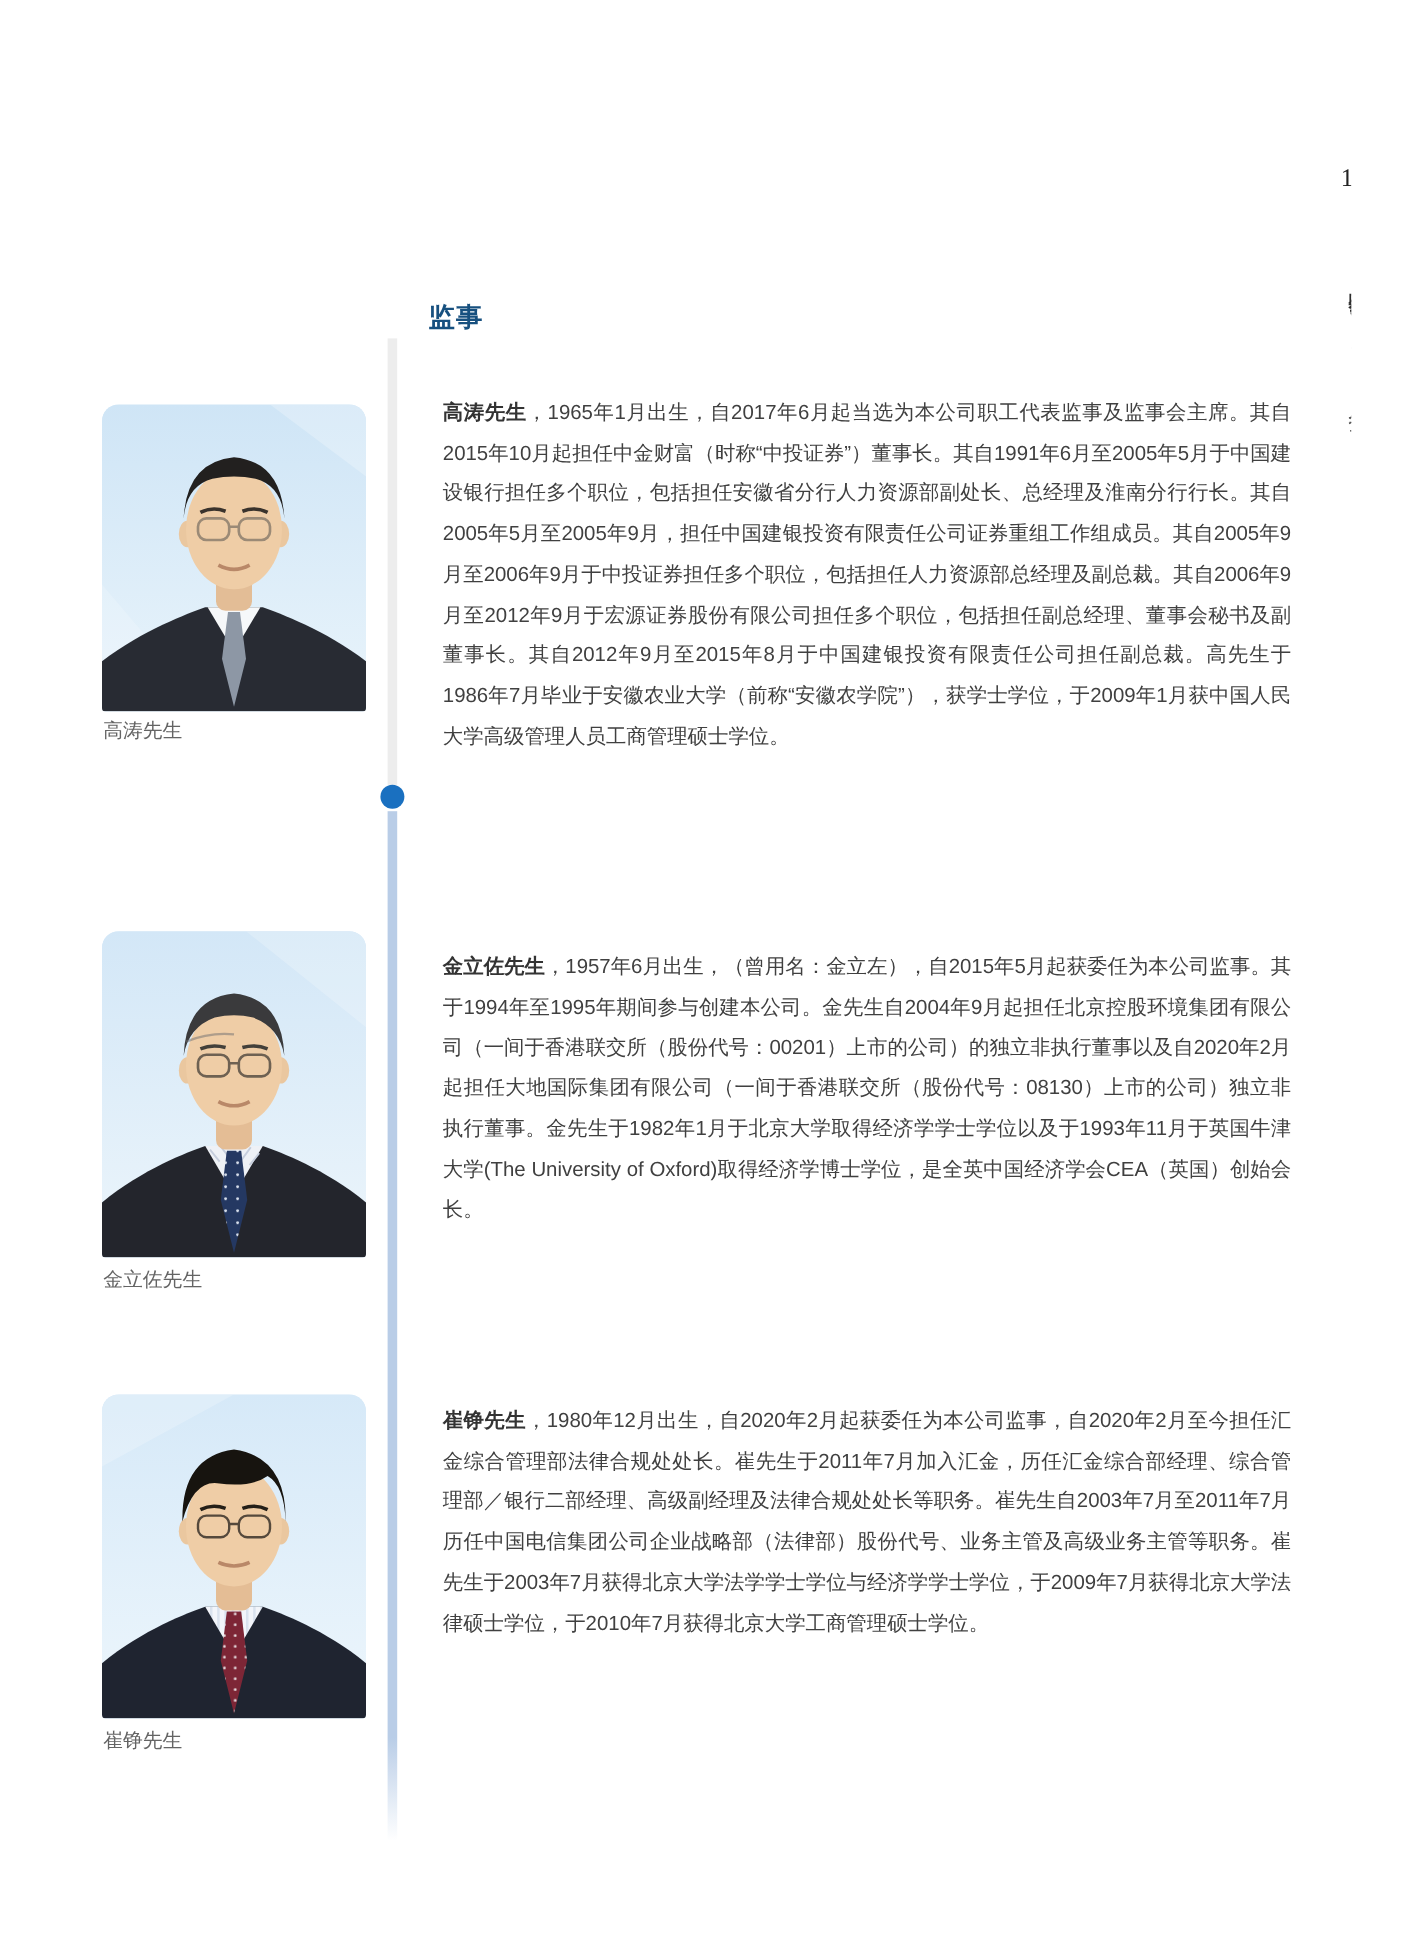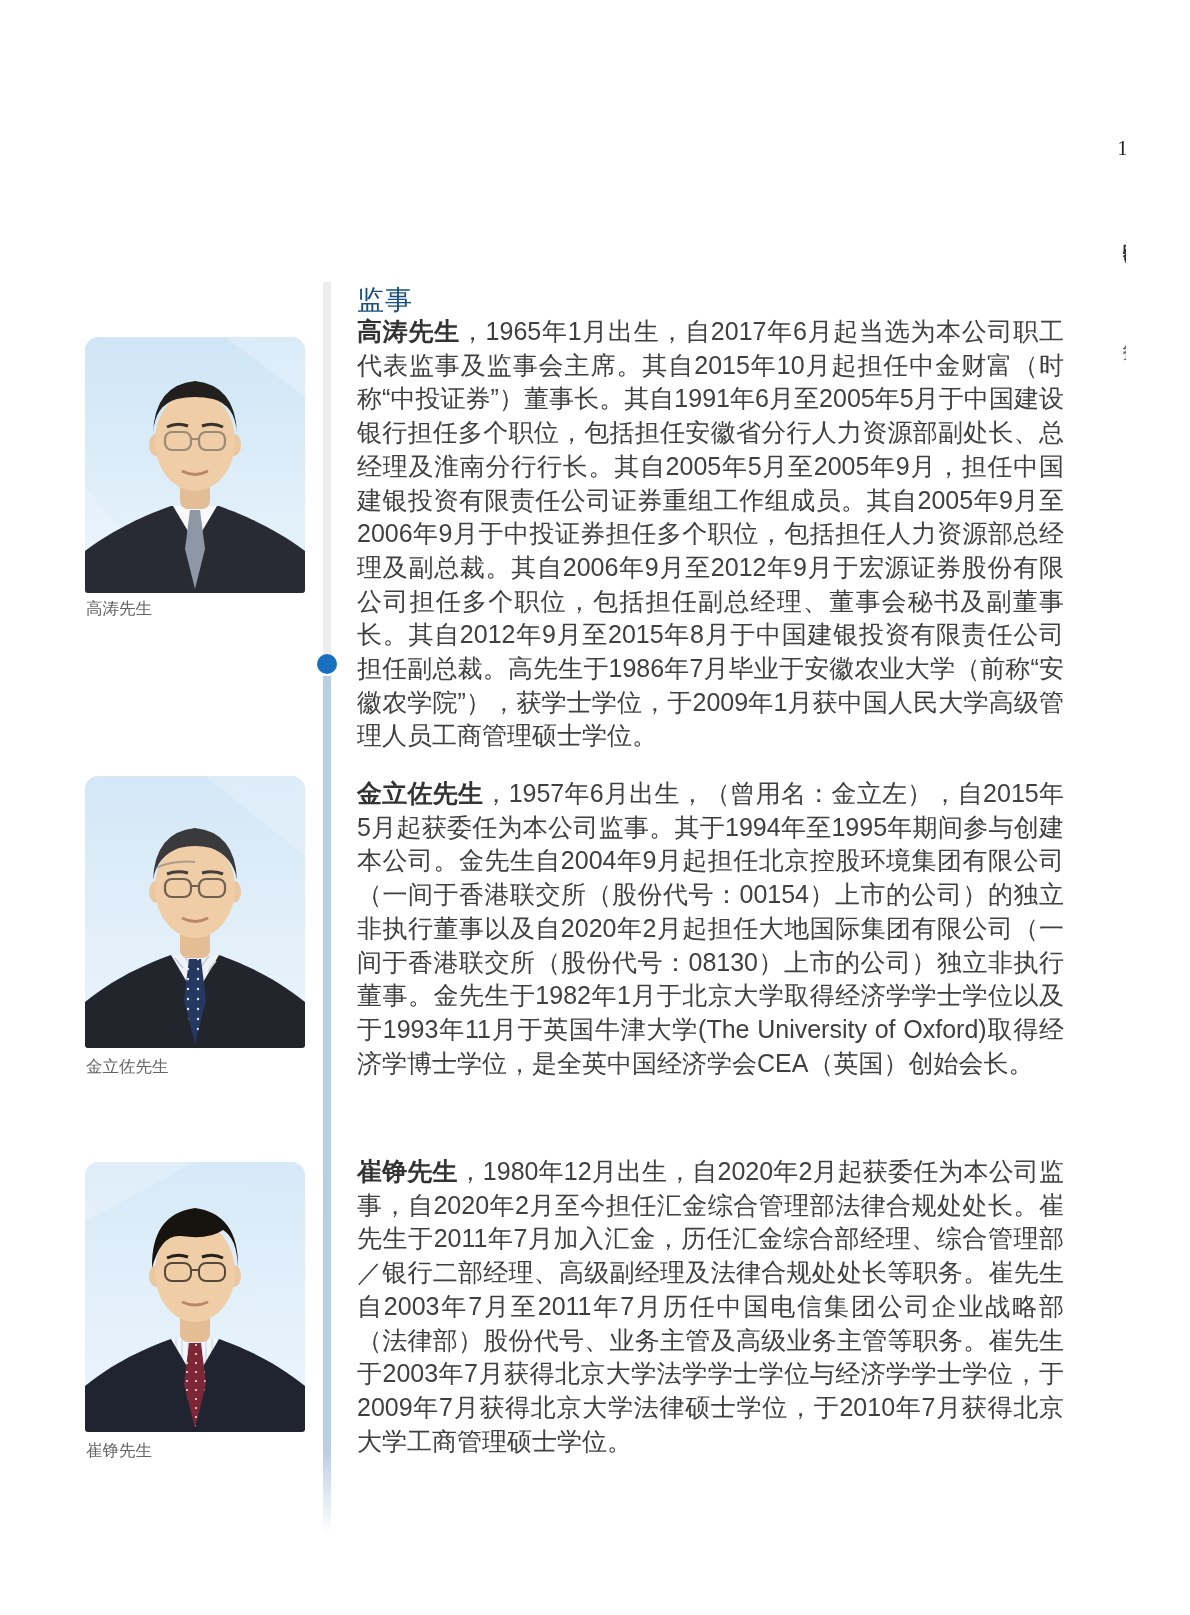--- a/index.html
+++ b/index.html
@@ -12,33 +12,33 @@
   .top-bar { position:absolute; left:1127px; top:0; width:13px; height:140px; background:#1467b2; }
   .page-number { position:absolute; left:1106px; top:136px; width:54px; text-align:center;
     font-family:"Liberation Serif","DejaVu Serif",serif; font-size:21px; color:#222; }
   .side-dash { position:absolute; left:1128px; top:170px; width:7px; height:36px; background:#dcdcdc; }
   .side-brand { position:absolute; left:1120px; top:228px; writing-mode:vertical-rl;
     font-size:16px; letter-spacing:3px; color:#555; }
   .side-brand .brand { font-weight:700; color:#2e2e2e; }
   .side-brand .sep { color:#1467b2; font-size:11px; margin:6px 0; }
 
   
-  .section-title { position:absolute; left:357px; top:282px; margin:0;
-    font-size:27px; font-weight:400; color:#17507f; letter-spacing:1px; }
+  .section-title { position:absolute; left:357px; top:250px; margin:0;
+    font-size:22px; font-weight:700; color:#17507f; letter-spacing:1px; }
 
   
   .timeline-gray { position:absolute; left:323px; top:282px; width:8px; height:372px; background:#ededed; }
   .timeline-dot  { position:absolute; left:317px; top:654px; width:20px; height:20px;
     border-radius:50%; background:#1a70c0; }
   .timeline-blue { position:absolute; left:323px; top:676px; width:8px; height:858px;
     background:linear-gradient(to bottom,#b9cde7 90%, rgba(185,205,231,0)); }
 
   
-  .bio { position:absolute; left:357px; width:707px; margin:0;
-    font-size:25px; line-height:33.7px; color:#404040;
+  .bio { position:absolute; left:357px; width:707px; margin:12px;
+    font-size:17px; line-height:33.7px; color:#404040;
     text-align:justify; text-justify:inter-ideograph; }
   .bio strong { font-weight:700; color:#333; }
   .bio-1 { top:315px; }
   .bio-2 { top:777px; }
   .bio-3 { top:1155px; }
 
   
   .photo { position:absolute; left:85px; width:220px; overflow:hidden;
     border-radius:14px 14px 3px 3px; background:#d8eaf8; }
   .photo svg { display:block; }
@@ -164,17 +164,17 @@
       <line x1="106" y1="108" x2="114" y2="108" stroke="#55493c" stroke-width="2"></line>
       <path d="M82,96 q10,-5 21,-1" stroke="#241f18" stroke-width="3" fill="none"></path>
       <path d="M117,95 q11,-4 21,1" stroke="#241f18" stroke-width="3" fill="none"></path>
       <path d="M97,140 q13,6 26,0" stroke="#b98868" stroke-width="3" fill="none"></path>
     </svg>
   </div>
   <p class="caption caption-3">崔铮先生</p>
 
   <p class="bio bio-1"><strong>高涛先生</strong><span>，1965年1月出生，自2017年6月起当选为本公司职工代表监事及监事会主席。其自2015年10月起担任中金财富（时称“中投证券”）董事长。其自1991年6月至2005年5月于中国建设银行担任多个职位，包括担任安徽省分行人力资源部副处长、总经理及淮南分行行长。其自2005年5月至2005年9月，担任中国建银投资有限责任公司证券重组工作组成员。其自2005年9月至2006年9月于中投证券担任多个职位，包括担任人力资源部总经理及副总裁。其自2006年9月至2012年9月于宏源证券股份有限公司担任多个职位，包括担任副总经理、董事会秘书及副董事长。其自2012年9月至2015年8月于中国建银投资有限责任公司担任副总裁。高先生于1986年7月毕业于安徽农业大学（前称“安徽农学院”），获学士学位，于2009年1月获中国人民大学高级管理人员工商管理硕士学位。</span></p>
 
-  <p class="bio bio-2"><strong>金立佐先生</strong><span>，1957年6月出生，（曾用名：金立左），自2015年5月起获委任为本公司监事。其于1994年至1995年期间参与创建本公司。金先生自2004年9月起担任北京控股环境集团有限公司（一间于香港联交所（股份代号：00154）上市的公司）的独立非执行董事以及自2020年2月起担任大地国际集团有限公司（一间于香港联交所（股份代号：08130）上市的公司）独立非执行董事。金先生于1982年1月于北京大学取得经济学学士学位以及于1993年11月于英国牛津大学(The University of Oxford)取得经济学博士学位，是全英中国经济学会CEA（英国）创始会长。</span></p>
+  <p class="bio bio-2"><strong>金立佐先生</strong><span>，1957年6月出生，（曾用名：金立左），自2015年5月起获委任为本公司监事。其于1994年至1995年期间参与创建本公司。金先生自2004年9月起担任北京控股环境集团有限公司（一间于香港联交所（股份代号：00201）上市的公司）的独立非执行董事以及自2020年2月起担任大地国际集团有限公司（一间于香港联交所（股份代号：08130）上市的公司）独立非执行董事。金先生于1982年1月于北京大学取得经济学学士学位以及于1993年11月于英国牛津大学(The University of Oxford)取得经济学博士学位，是全英中国经济学会CEA（英国）创始会长。</span></p>
 
   <p class="bio bio-3"><strong>崔铮先生</strong><span>，1980年12月出生，自2020年2月起获委任为本公司监事，自2020年2月至今担任汇金综合管理部法律合规处处长。崔先生于2011年7月加入汇金，历任汇金综合部经理、综合管理部／银行二部经理、高级副经理及法律合规处处长等职务。崔先生自2003年7月至2011年7月历任中国电信集团公司企业战略部（法律部）股份代号、业务主管及高级业务主管等职务。崔先生于2003年7月获得北京大学法学学士学位与经济学学士学位，于2009年7月获得北京大学法律硕士学位，于2010年7月获得北京大学工商管理硕士学位。</span></p>
 
 </div>
 
 </body></html>

